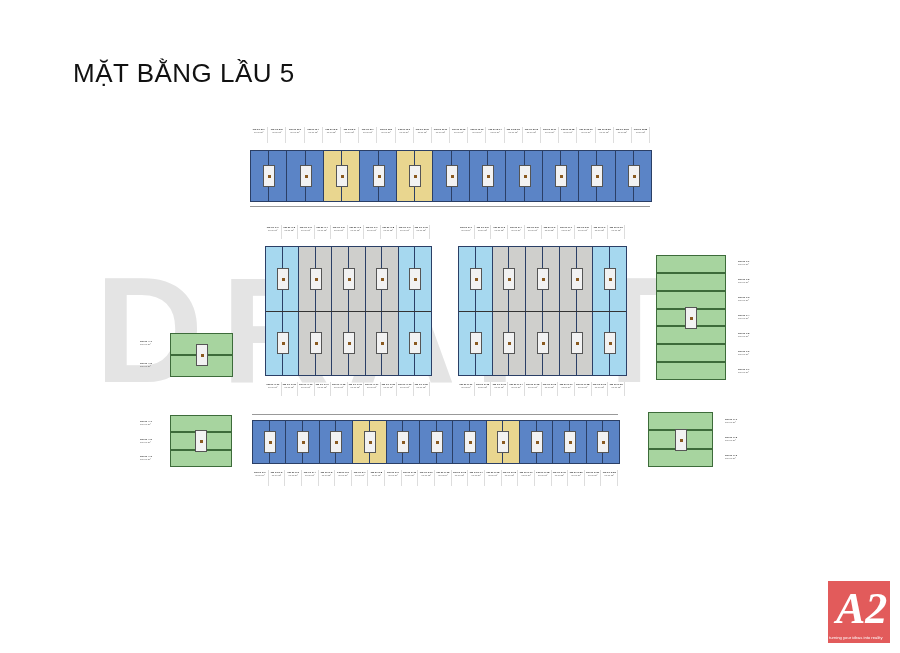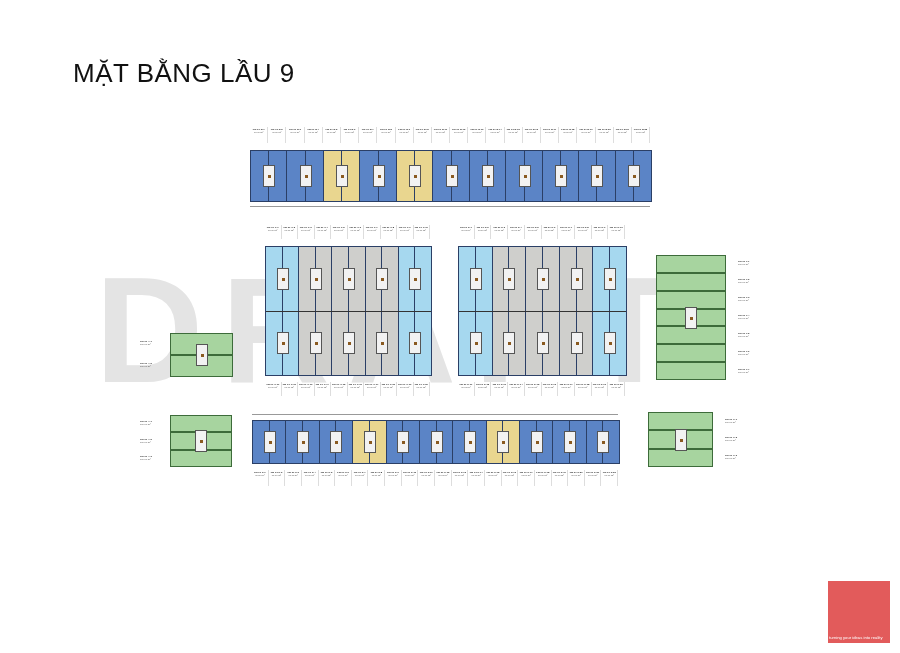--- a/index.html
+++ b/index.html
@@ -23,21 +23,21 @@
   .strip{position:absolute;background:#fff;border-top:1px solid #999;border-bottom:1px solid #999;}
   .divider{position:absolute;left:0;right:0;top:50%;height:1px;background:#333;}
   .gtxt{position:absolute;font-size:2.5px;color:#333;line-height:3px;}
   .logo{position:absolute;left:828px;top:581px;width:62px;height:62px;background:#e25b5b;z-index:3;}
   .logo .mark{position:absolute;left:8px;top:2px;font-size:44px;font-weight:bold;color:#fff;font-family:"Liberation Serif",serif;font-style:italic;}
   .logo .tag{position:absolute;left:1px;bottom:3px;font-size:4.2px;color:#fff;white-space:nowrap;}
 </style>
 </head>
 <body>
 
-<div class="title">MẶT BẰNG LẦU 9</div>
+<div class="title">MẶT BẰNG LẦU 5</div>
 <div class="draft">DRAFT</div>
 
 <div class="lbls" id="top-lbls" style="left:250px;top:127px;width:400px;height:16px;">
     <div class="lbl"><span class="c">TM-01-B.1</span><span>xx.xx m²</span></div>
     <div class="lbl"><span class="c">TM-01-B.2</span><span>xx.xx m²</span></div>
     <div class="lbl"><span class="c">TM-01-B.3</span><span>xx.xx m²</span></div>
     <div class="lbl"><span class="c">TM-01-B.4</span><span>xx.xx m²</span></div>
     <div class="lbl"><span class="c">TM-01-B.5</span><span>xx.xx m²</span></div>
     <div class="lbl"><span class="c">TM-01-B.6</span><span>xx.xx m²</span></div>
     <div class="lbl"><span class="c">TM-01-B.7</span><span>xx.xx m²</span></div>
@@ -358,20 +358,21 @@
   </div>
 
 <div class="block" id="br-green" style="left:648px;top:412px;width:65px;height:55px;">
     <div class="green" style="position: absolute; left: 0px; right: 0px; top: 0%; height: 33.3333%; border: 1px solid rgb(61, 107, 58); box-sizing: border-box;"></div>
     <div class="green" style="position: absolute; left: 0px; right: 0px; top: 33.3333%; height: 33.3333%; border: 1px solid rgb(61, 107, 58); box-sizing: border-box;"></div>
     <div class="green" style="position: absolute; left: 0px; right: 0px; top: 66.6667%; height: 33.3333%; border: 1px solid rgb(61, 107, 58); box-sizing: border-box;"></div>
     <div class="core" style="z-index: 3;"></div>
   </div>
 
 <div class="logo">
+  <span class="mark">A2</span>
   <span class="tag">turning your ideas into reality</span>
 </div>
 
 <div class="gtxt" style="top: 260.357px; left: 738px;"><b>TM-01-F.1</b><br>xxx.xx m²</div>
 <div class="gtxt" style="top: 278.214px; left: 738px;"><b>TM-01-F.2</b><br>xxx.xx m²</div>
 <div class="gtxt" style="top: 296.071px; left: 738px;"><b>TM-01-F.3</b><br>xxx.xx m²</div>
 <div class="gtxt" style="top: 313.929px; left: 738px;"><b>TM-01-F.4</b><br>xxx.xx m²</div>
 <div class="gtxt" style="top: 331.786px; left: 738px;"><b>TM-01-F.5</b><br>xxx.xx m²</div>
 <div class="gtxt" style="top: 349.643px; left: 738px;"><b>TM-01-F.6</b><br>xxx.xx m²</div>
 <div class="gtxt" style="top: 367.5px; left: 738px;"><b>TM-01-F.7</b><br>xxx.xx m²</div>

